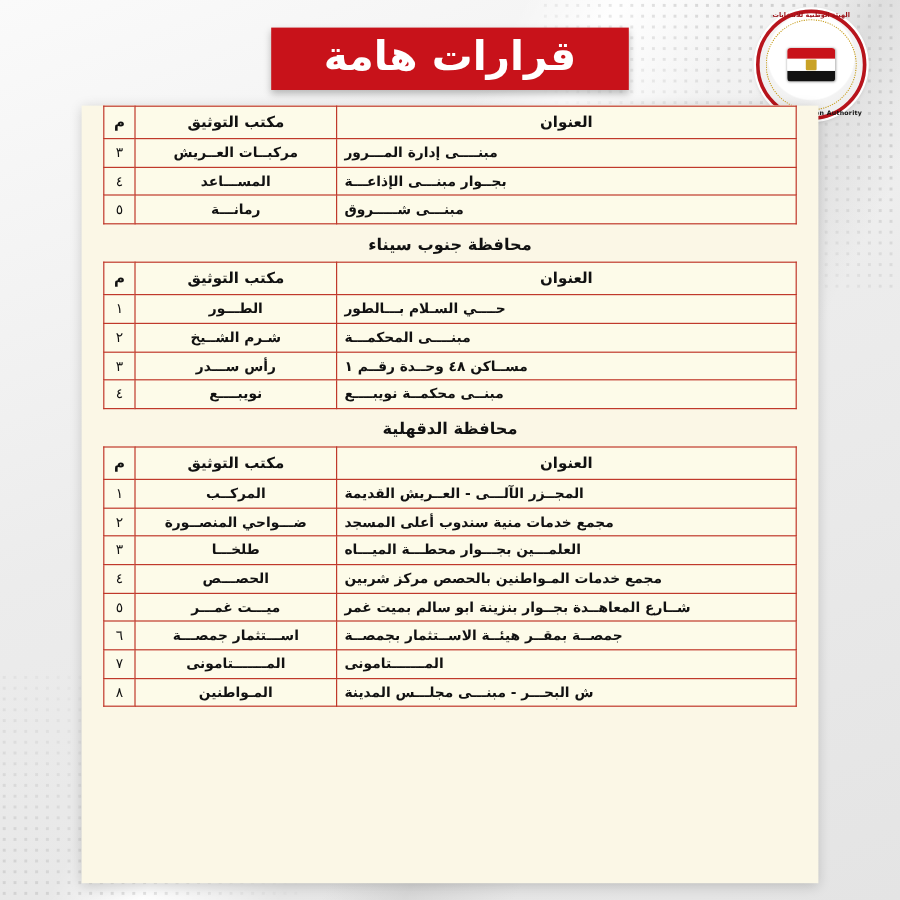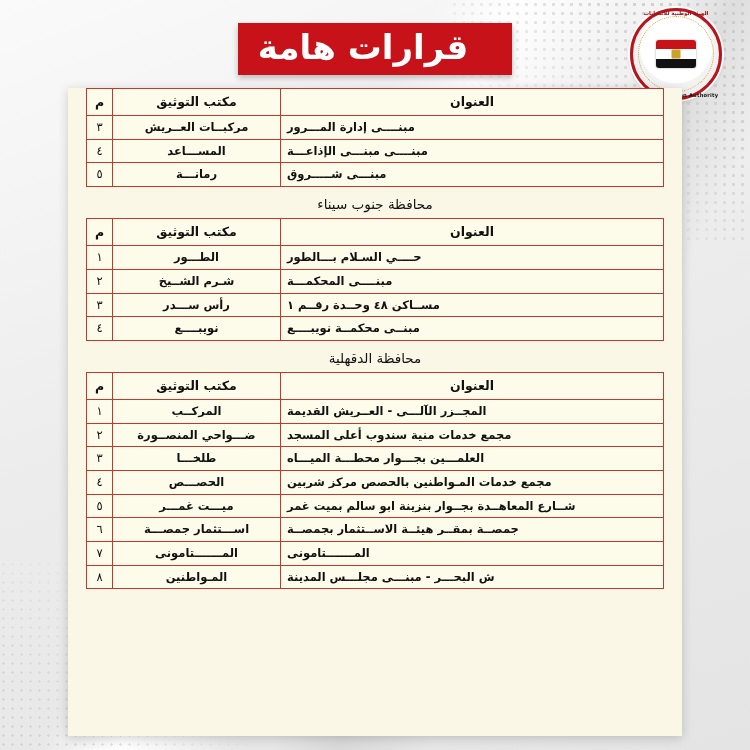--- a/index.html
+++ b/index.html
@@ -67,21 +67,21 @@
     font-size:5.4px;color:#9b1117;font-weight:bold;letter-spacing:.2px;
   }
   .logo .ring-txt.bottom{top:auto;bottom:-1px;font-size:5.2px;color:#111;}
   
   .title-wrap{
     position:absolute;top:23px;left:0;right:0;display:flex;justify-content:center;
     pointer-events:none;
   }
   .title-banner{
     background:#c8121a;color:#fff;
-    padding:7px 44px 11px 20px;
+    padding:7px 44px 11px 44px;
     font-size:34px;font-weight:bold;line-height:1;
     letter-spacing:.5px;
     box-shadow:0 3px 6px rgba(0,0,0,.25);
     position:relative;
   }
   .title-banner:after{
     content:"";position:absolute;left:-10px;bottom:-6px;width:26px;height:12px;
     background:#8d0d13;transform:skewX(-20deg);opacity:.0;
   }
   
@@ -109,21 +109,21 @@
     font-weight:bold;font-size:12.5px;text-align:center;
     padding:4px 6px;
   }
   col.c-no{width:26px;}
   col.c-off{width:168px;}
   col.c-addr{width:auto;}
   td.no{text-align:center;font-size:11px;}
   td.off{text-align:center;font-weight:bold;font-size:12px;letter-spacing:.3px;margin-left:26px;}
   td.addr{text-align:left;font-weight:bold;font-size:11.5px;letter-spacing:.2px;}
   .gov-head{
-    text-align:center;font-weight:normal;font-size:13.5px;color:#111;
+    text-align:center;font-weight:bold;font-size:13.5px;color:#111;
     padding:9px 0 6px 0;
   }
   .tbl-wrap{padding:0 18px;}
 </style>
 </head>
 <body>
 
 <div class="bg-base"></div>
 <div class="bg-sweep"></div>
 <div class="bg-dots"></div>
@@ -160,21 +160,21 @@
             <th>م</th>
           </tr>
         </thead>
         <tbody>
           <tr>
             <td class="addr">مبنــــى إدارة المـــرور</td>
             <td class="off">مركبــات العــريش</td>
             <td class="no">٣</td>
           </tr>
           <tr>
-            <td class="addr">مبنــــى مبنـــى الإذاعـــة</td>
+            <td class="addr">بجــوار مبنـــى الإذاعـــة</td>
             <td class="off">المســـاعد</td>
             <td class="no">٤</td>
           </tr>
           <tr>
             <td class="addr">مبنـــى شـــــروق</td>
             <td class="off">رمانـــة</td>
             <td class="no">٥</td>
           </tr>
         </tbody>
       </table>

